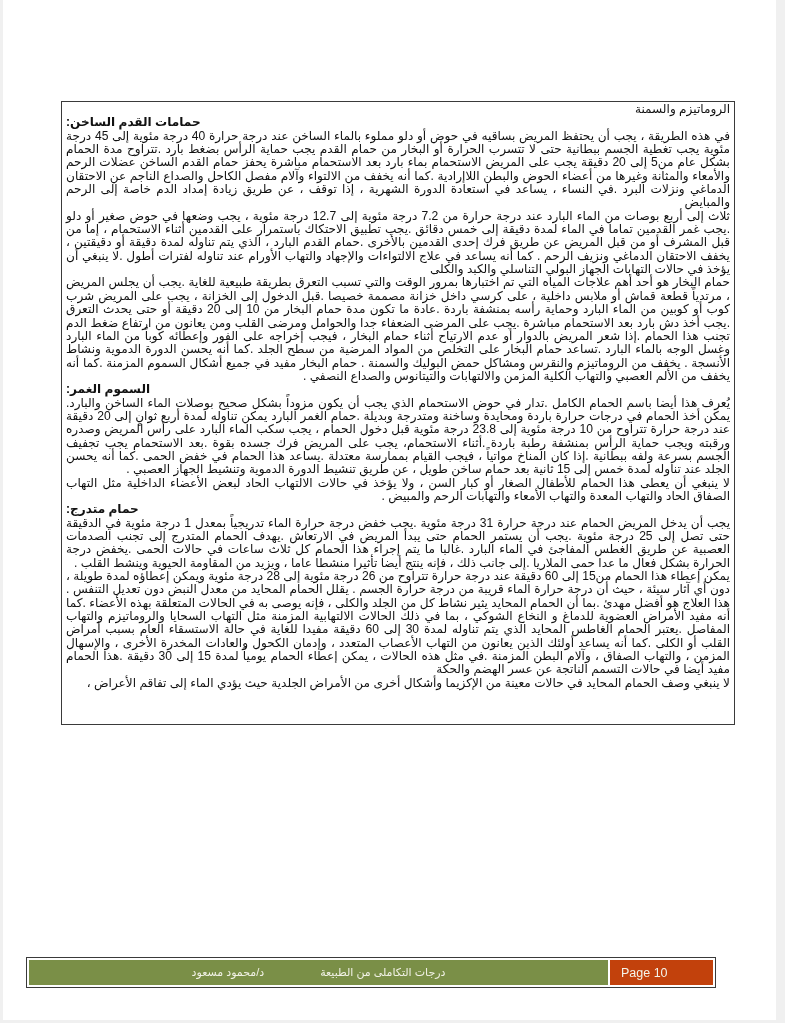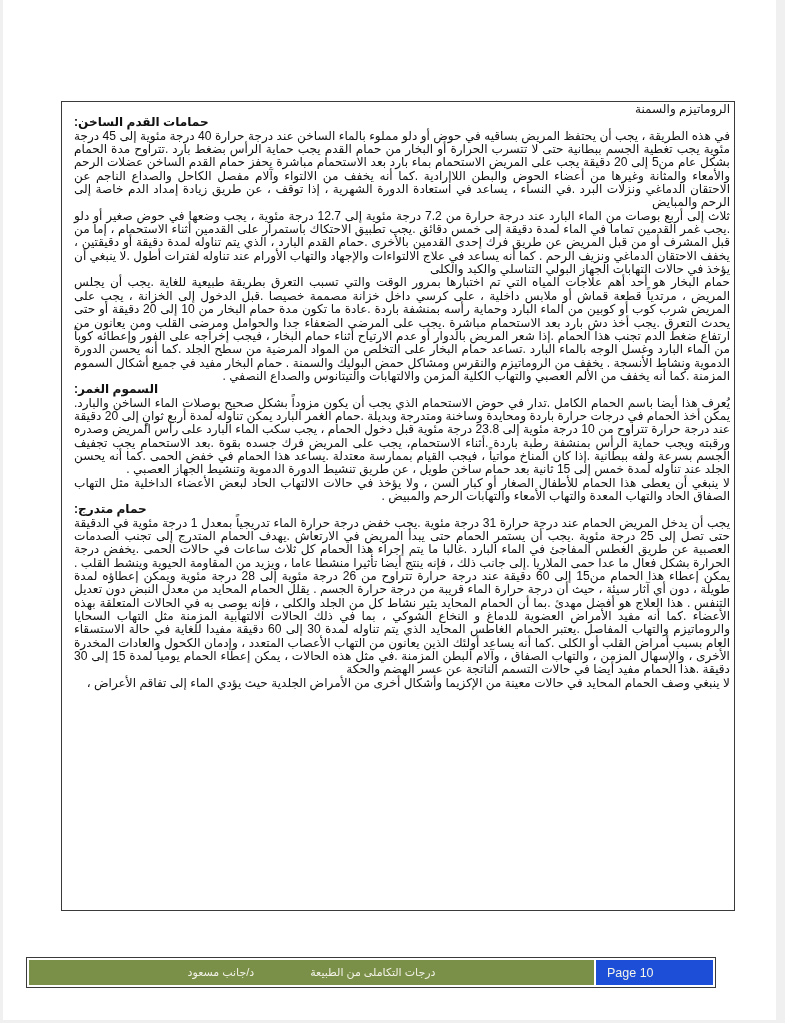--- a/index.html
+++ b/index.html
@@ -7,23 +7,23 @@
     width: 785px; height: 1023px;
     background: #f0f0f0;
     position: relative; overflow: hidden;
     font-family: "Liberation Sans", "DejaVu Sans", sans-serif;
   }
   .page {
     position: absolute; left: 3px; top: 0; width: 773px; height: 1020px;
     background: #ffffff;
   }
   .content-box {
-    position: absolute; left: 58px; top: 101px; width: 674px; height: 810px;
+    position: absolute; left: 58px; top: 101px; width: 674px; height: 624px;
     border: 1px solid #3a3a3a; box-sizing: border-box;
-    padding: 1px 4px 0 12px;
+    padding: 1px 4px 0 4px;
     direction: rtl; text-align: justify;
     font-size: 12.1px; line-height: 13.35px; color: #111;
     overflow: hidden;
   }
   .content-box p { margin: 0; }
   .content-box .heading { font-weight: bold; text-align: left; }
   .content-box .plain { text-align: right; }
   .footer {
     position: absolute; left: 23px; top: 957px; width: 690px; height: 31px;
     border: 1px solid #3a3a3a; box-sizing: border-box;
@@ -31,21 +31,21 @@
     display: flex; gap: 2px;
   }
   .footer-title {
     flex: 1; background: #7a8f47; color: #f2f2e6;
     display: flex; align-items: center; justify-content: center;
     font-size: 11px; letter-spacing: 2.5px;
     direction: rtl;
   }
   .footer-title span { margin: 0 28px; }
   .footer-page {
-    width: 117px; background: #1d4ed8; color: #f4f4ea;
+    width: 103px; background: #c2410c; color: #f4f4ea;
     display: flex; align-items: center; padding-left: 11px;
     font-size: 12.5px; box-sizing: border-box;
   }
 </style>
 </head>
 <body>
 
 <div class="page">
   <div class="content-box">
     <p class="plain">الروماتيزم والسمنة</p>
@@ -58,17 +58,17 @@
     <p>لا ينبغي أن يعطى هذا الحمام للأطفال الصغار أو كبار السن ، ولا يؤخذ في حالات الالتهاب الحاد لبعض الأعضاء الداخلية مثل التهاب الصفاق الحاد والتهاب المعدة والتهاب الأمعاء والتهابات الرحم والمبيض .</p>
     <p class="heading">حمام متدرج:</p>
     <p>يجب أن يدخل المريض الحمام عند درجة حرارة 31 درجة مئوية .يجب خفض درجة حرارة الماء تدريجياً بمعدل 1 درجة مئوية في الدقيقة حتى تصل إلى 25 درجة مئوية .يجب أن يستمر الحمام حتى يبدأ المريض في الارتعاش .يهدف الحمام المتدرج إلى تجنب الصدمات العصبية عن طريق الغطس المفاجئ في الماء البارد .غالبا ما يتم إجراء هذا الحمام كل ثلاث ساعات في حالات الحمى .يخفض درجة الحرارة بشكل فعال ما عدا حمى الملاريا .إلى جانب ذلك ، فإنه ينتج أيضا تأثيرا منشطا عاما ، ويزيد من المقاومة الحيوية وينشط القلب .</p>
     <p>يمكن إعطاء هذا الحمام من15 إلى 60 دقيقة عند درجة حرارة تتراوح من 26 درجة مئوية إلى 28 درجة مئوية ويمكن إعطاؤه لمدة طويلة ، دون أي آثار سيئة ، حيث أن درجة حرارة الماء قريبة من درجة حرارة الجسم . يقلل الحمام المحايد من معدل النبض دون تعديل التنفس . هذا العلاج هو أفضل مهدئ .بما أن الحمام المحايد يثير نشاط كل من الجلد والكلى ، فإنه يوصى به في الحالات المتعلقة بهذه الأعضاء .كما أنه مفيد الأمراض العضوية للدماغ و النخاع الشوكي ، بما في ذلك الحالات الالتهابية المزمنة مثل التهاب السحايا والروماتيزم والتهاب المفاصل .يعتبر الحمام الغاطس المحايد الذي يتم تناوله لمدة 30 إلى 60 دقيقة مفيدا للغاية في حالة الاستسقاء العام بسبب أمراض القلب أو الكلى .كما أنه يساعد أولئك الذين يعانون من التهاب الأعصاب المتعدد ، وإدمان الكحول والعادات المخدرة الأخرى ، والإسهال المزمن ، والتهاب الصفاق ، وآلام البطن المزمنة .في مثل هذه الحالات ، يمكن إعطاء الحمام يومياً لمدة 15 إلى 30 دقيقة .هذا الحمام مفيد أيضا في حالات التسمم الناتجة عن عسر الهضم والحكة</p>
     <p>لا ينبغي وصف الحمام المحايد في حالات معينة من الإكزيما وأشكال أخرى من الأمراض الجلدية حيث يؤدي الماء إلى تفاقم الأعراض ،</p>
   </div>
 
   <div class="footer">
     <div class="footer-title">
       <span>درجات التكاملى من الطبيعة</span>
-      <span>د/جانب مسعود</span>
+      <span>د/محمود مسعود</span>
     </div>
     <div class="footer-page">Page 10</div>
   </div>
 </div>
 
 </body></html>

